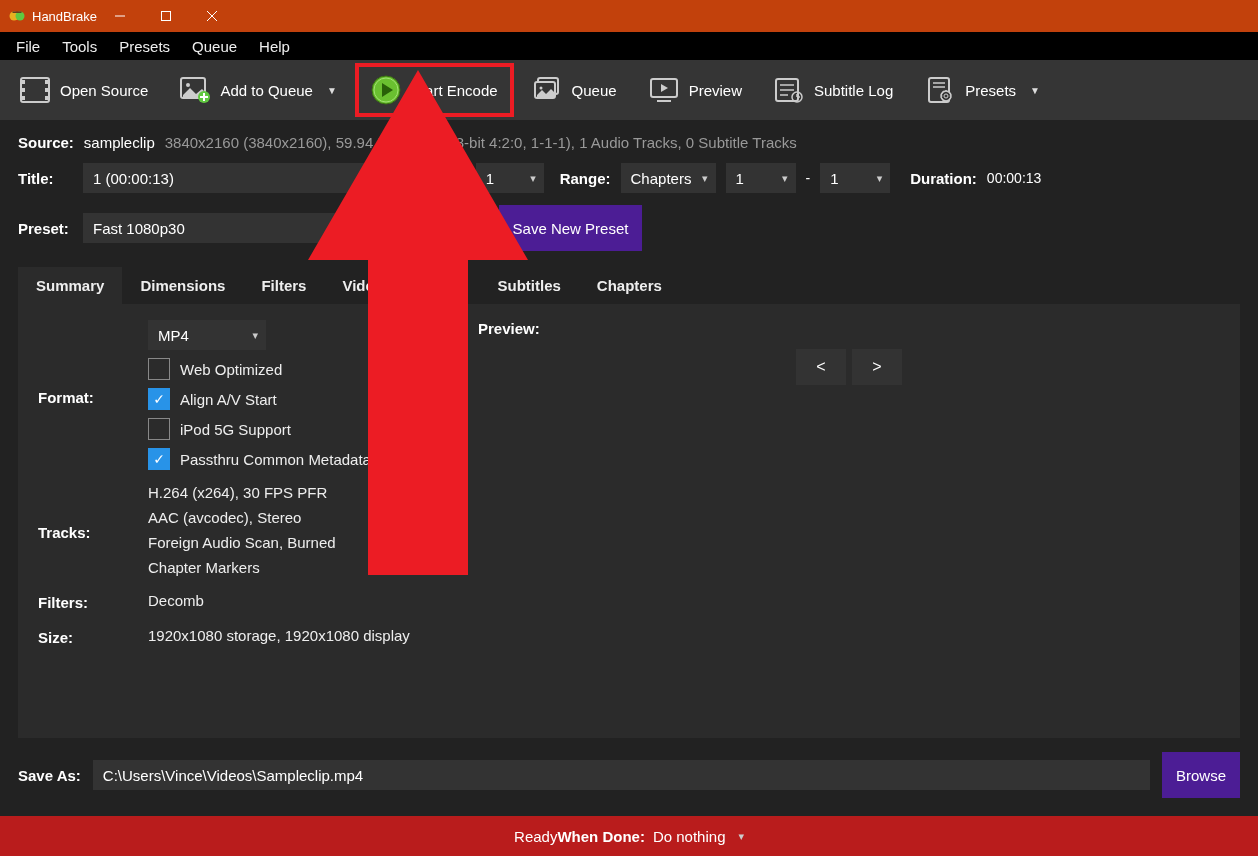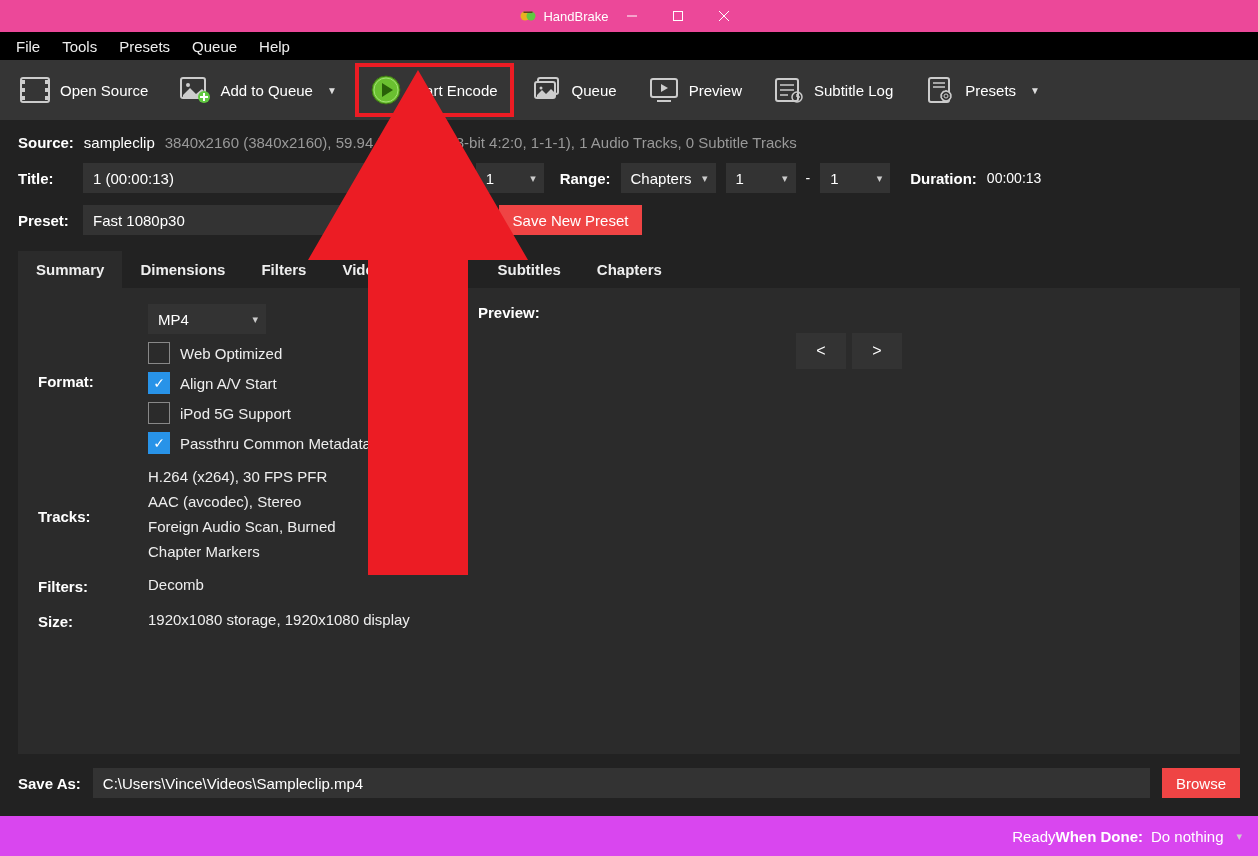--- a/index.html
+++ b/index.html
@@ -6,22 +6,22 @@
 body {
   width: 1258px; height: 856px;
   background: #000;
   font-family: "Segoe UI", Arial, sans-serif;
   font-size: 14px;
   color: #fff;
   overflow: hidden;
 }
 .titlebar {
   height: 32px;
-  background: #ec4899;
-  display: flex; align-items: center; justify-content: center;
+  background: #c2410c;
+  display: flex; align-items: center; justify-content: flex-start;
   padding: 0 0 0 8px;
 }
 .titlebar-left { display: flex; align-items: center; gap: 6px; }
 .app-icon { width: 18px; height: 18px; }
 .titlebar-title { color: #fff; font-size: 13px; }
 .titlebar-right { display: flex; }
 .winbtn { width: 46px; height: 32px; display: flex; align-items: center; justify-content: center; color: #fff; }
 
 .menubar {
   height: 28px;
@@ -69,22 +69,22 @@
   padding: 6px 10px;
   height: 30px;
 }
 .select { appearance: none; background-image: none; position: relative; }
 .select-wrap { position: relative; display: inline-block; }
 .select-wrap::after {
   content: "▾"; position: absolute; right: 8px; top: 50%; transform: translateY(-50%);
   color: #ccc; font-size: 11px; pointer-events: none;
 }
 .btn {
-  background: #ef4444; border: none; color: #fff;
-  font-size: 15px; padding: 6px 14px; height: 30px;
+  background: #4c1d95; border: none; color: #fff;
+  font-size: 15px; padding: 12px 14px; height: 46px;
 }
 
 .tabs {
   background: #2b2b2b;
   flex: 1;
   display: flex; flex-direction: column;
   margin-top: 4px;
 }
 .tab-headers {
   display: flex;
@@ -145,22 +145,22 @@
 
 .save-row {
   display: flex; align-items: center; gap: 12px;
   padding: 14px 18px 18px 18px;
   background: #222;
 }
 .save-row .txt { flex: 1; background: #333; }
 
 .statusbar {
   height: 40px;
-  background: #d946ef;
-  display: flex; align-items: center; justify-content: flex-end;
+  background: #b91c1c;
+  display: flex; align-items: center; justify-content: center;
   padding: 0 16px;
   font-size: 15px;
 }
 .wd-select-wrap { position: relative; display: inline-flex; align-items: center; }
 .wd-select { background: transparent; border: none; color: #fff; font-size: 15px; appearance: none; padding-right: 18px; }
 .wd-select-wrap::after { content: "▾"; position: absolute; right: 0; color: #ccc; font-size: 11px; pointer-events: none; }
 
 .big-arrow {
   position: absolute;
   left: 308px; top: 70px;

